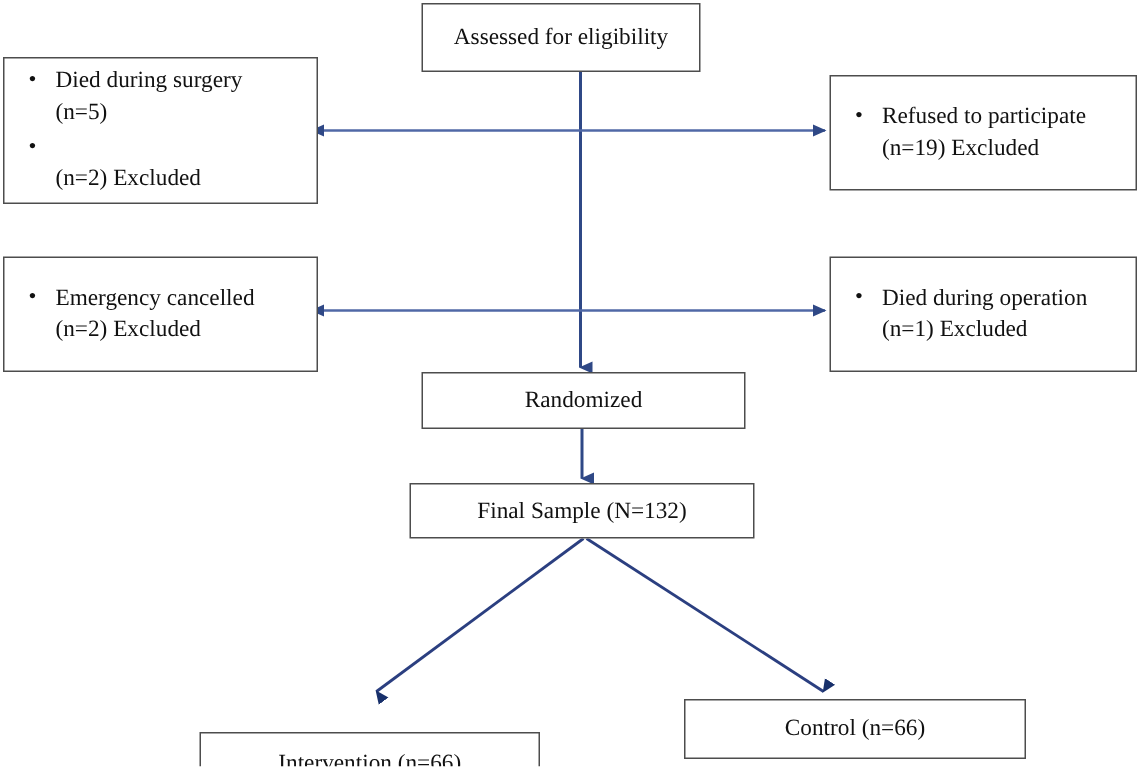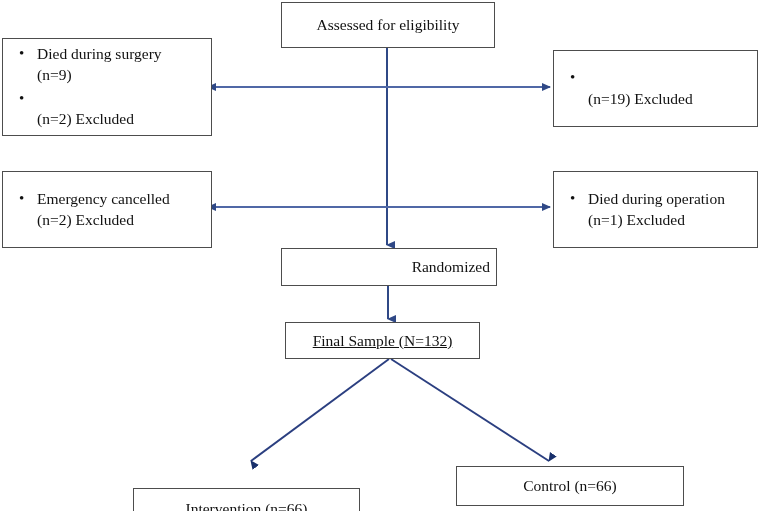--- a/index.html
+++ b/index.html
@@ -113,46 +113,46 @@
 
     <g>
       <line x1="389" y1="359" x2="251" y2="461" stroke="#2b3f80" stroke-width="1.9" marker-end="url(#ah-diag-l)"></line>
     </g>
 
     <g>
       <line x1="391" y1="359" x2="549" y2="461" stroke="#2b3f80" stroke-width="1.9" marker-end="url(#ah-diag-r)"></line>
     </g>
   </svg>
 
-  <div class="box" style="left:281px; top:2px; width:214px; height:46px;">
+  <div class="box" style="left:281px; top:2px; width:186px; height:46px;">
     <div class="inner">
       <div>Assessed for eligibility</div>
     </div>
   </div>
 
   <div class="box bulleted" style="left:2px; top:38px; width:210px; height:98px;">
     <ul class="bullet-list">
       <li>
         <span class="bullet-dot">•</span>
         <span>Died during surgery</span><br>
-        <span>(n=9)</span>
+        <span>(n=5)</span>
       </li>
       <li>
         <span class="bullet-dot">•</span>
         <br>
         <span>(n=2) Excluded</span>
       </li>
     </ul>
   </div>
 
   <div class="box bulleted" style="left:553px; top:50px; width:205px; height:77px;">
     <ul class="bullet-list">
       <li>
         <span class="bullet-dot">•</span>
-        <br>
+        <span>Refused to participate</span><br>
         <span>(n=19) Excluded</span>
       </li>
     </ul>
   </div>
 
   <div class="box bulleted" style="left:2px; top:171px; width:210px; height:77px;">
     <ul class="bullet-list">
       <li>
         <span class="bullet-dot">•</span>
         <span>Emergency cancelled</span><br>
@@ -164,25 +164,25 @@
   <div class="box bulleted" style="left:553px; top:171px; width:205px; height:77px;">
     <ul class="bullet-list">
       <li>
         <span class="bullet-dot">•</span>
         <span>Died during operation</span><br>
         <span>(n=1) Excluded</span>
       </li>
     </ul>
   </div>
 
-  <div class="box" style="left:281px; top:248px; width:216px; height:38px;justify-content:flex-end;">
+  <div class="box" style="left:281px; top:248px; width:216px; height:38px;">
     <div class="inner">Randomized</div>
   </div>
 
-  <div class="box" style="left:285px; top:322px; width:195px; height:37px;text-decoration:underline;">
+  <div class="box" style="left:273px; top:322px; width:230px; height:37px;">
     <div class="inner">Final Sample (N=132)</div>
   </div>
 
   <div class="box" style="left:133px; top:488px; width:227px; height:42px;">
     <div class="inner">Intervention (n=66)</div>
   </div>
 
   <div class="box" style="left:456px; top:466px; width:228px; height:40px;">
     <div class="inner">Control (n=66)</div>
   </div>

